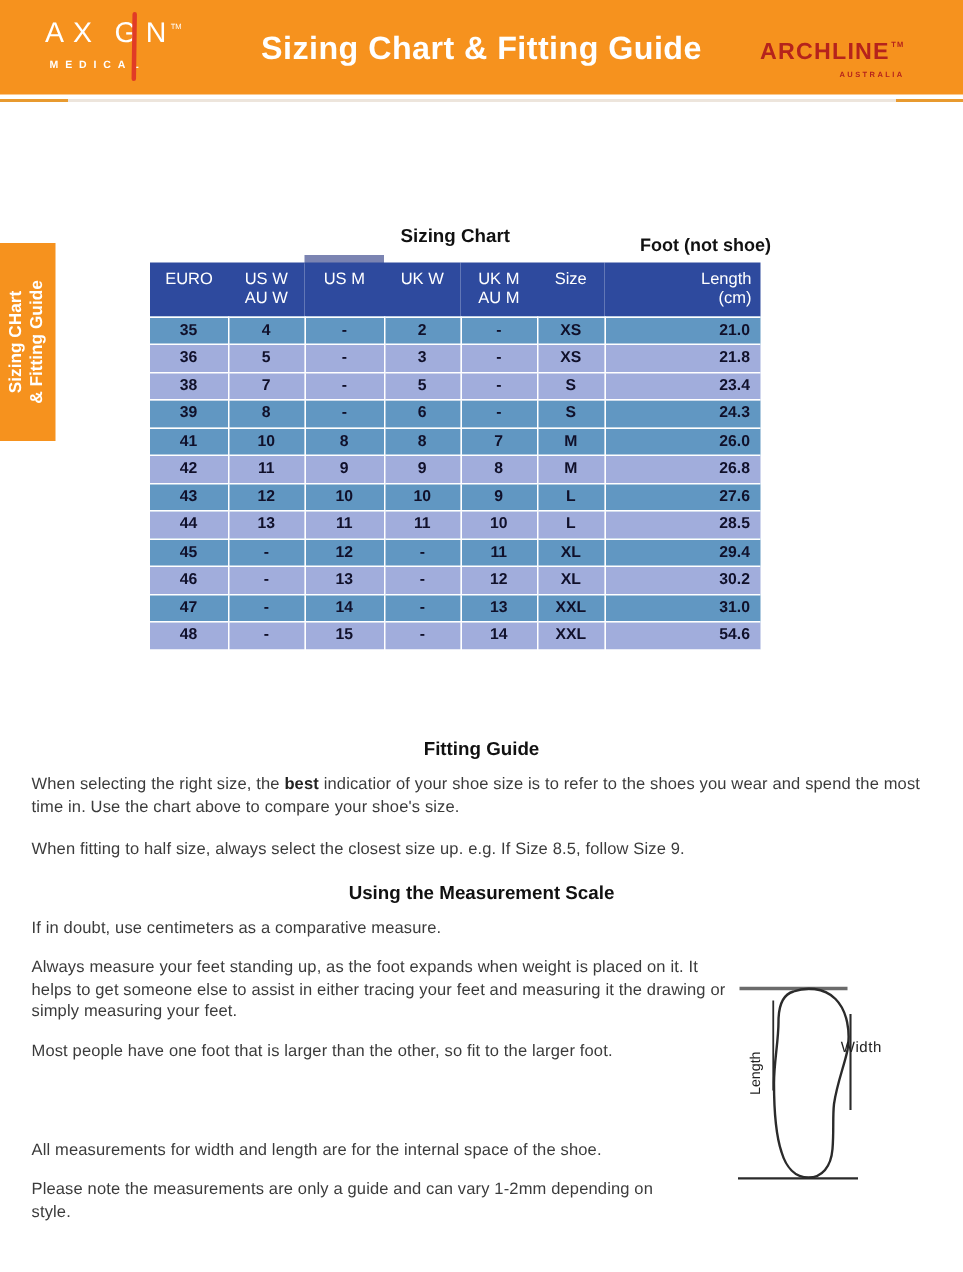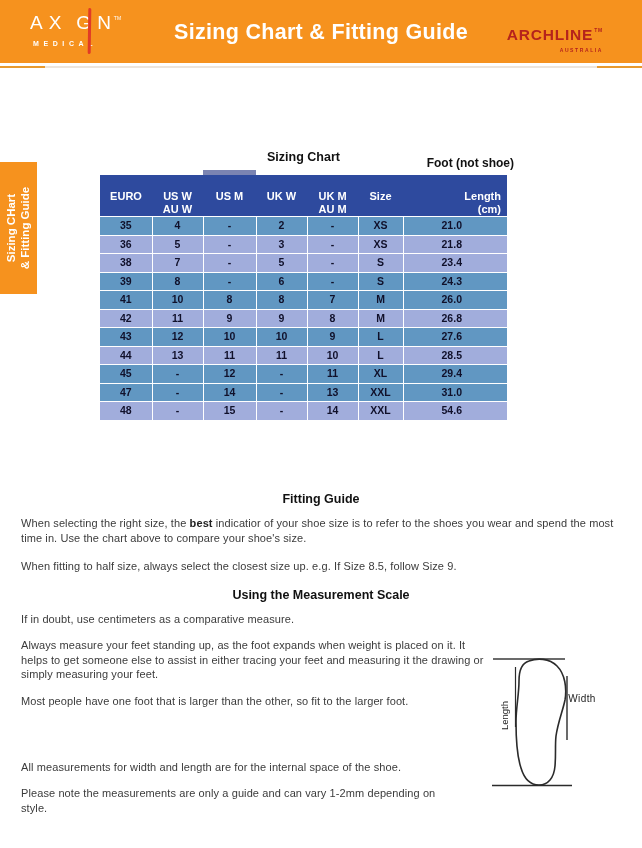--- a/index.html
+++ b/index.html
@@ -37,48 +37,48 @@
   .side-tab{position:absolute;left:0;top:162px;width:37px;height:132px;background:var(--orange);}
   .side-tab-inner{position:absolute;left:0;top:0;width:132px;height:37px;transform-origin:top left;
     transform:rotate(-90deg) translateX(-132px);display:flex;flex-direction:column;justify-content:center;
     align-items:center;color:#fff;font-weight:700;font-size:11.5px;line-height:13.5px;white-space:nowrap;}
 
   
   .chart-title{position:absolute;left:100px;top:150px;width:407px;text-align:center;font-size:12.5px;font-weight:700;color:#111;}
   .foot-note{position:absolute;left:407px;top:156px;width:107px;text-align:right;font-size:12px;font-weight:700;color:#111;}
   .usm-tab{position:absolute;left:203px;top:170px;width:53px;height:6px;background:var(--usm-tab);}
   .sizing-table{position:absolute;left:100px;top:175px;width:407px;border-collapse:collapse;table-layout:fixed;}
-  .sizing-table thead th{background:var(--navy);color:#fff;font-size:11px;font-weight:700;height:36px;
-    vertical-align:top;padding-top:15px;text-align:center;line-height:13px;}
+  .sizing-table thead th{background:var(--navy);color:#fff;font-size:11px;font-weight:400;height:36px;
+    vertical-align:top;padding-top:5px;text-align:center;line-height:13px;}
   .sizing-table thead th:last-child{text-align:right;padding-right:6px;}
   .sizing-table tbody td{font-size:10.5px;font-weight:700;color:#10102a;text-align:center;height:18.5px;
     border:1px solid #ffffff;line-height:17px;}
   .sizing-table tbody td:first-child{border-left:none;margin-top:44px;}
-  .sizing-table tbody td:last-child{border-right:none;padding-right:7px;}
+  .sizing-table tbody td:last-child{border-right:none;text-align:right;padding-right:7px;}
   .sizing-table tbody tr.row-a td{background:var(--row-blue);}
   .sizing-table tbody tr.row-b td{background:var(--row-peri);}
 
   
   .sec-heading{position:absolute;left:0;width:642px;text-align:center;font-size:12.5px;font-weight:700;color:#111;}
   .fitting-heading{top:492px;}
   .measure-heading{top:588px;}
   .para{position:absolute;left:21px;font-size:11px;line-height:14.5px;color:var(--body-text);letter-spacing:.1px;}
   .p1{top:516px;width:596px;}
   .p2{top:559px;width:600px;}
   .m1{top:612px;width:600px;}
   .m2{top:638px;width:466px;}
   .m3{top:694px;width:600px;}
   .m4{top:760px;width:600px;}
   .m5{top:786px;width:436px;}
   .para b{color:#222;}
 
   
   .foot-diagram{position:absolute;left:488px;top:648px;width:97px;height:147px;}
   .foot-diagram svg{position:absolute;left:0;top:0;}
-  .width-label{position:absolute;left:26px;top:45px;width:74px;text-align:center;font-size:10px;color:#222;letter-spacing:.4px;margin-left:31px;}
+  .width-label{position:absolute;left:26px;top:45px;width:74px;text-align:right;font-size:10px;color:#222;letter-spacing:.4px;}
   .length-label{position:absolute;left:-4px;top:62px;width:40px;text-align:center;font-size:9.5px;color:#222;
     transform:rotate(-90deg);}
 </style>
 </head>
 <body>
 
 <div class="page">
 
   <div class="header-bar">
     <div class="axign-logo">
@@ -224,20 +224,29 @@
         </tr>
         <tr class="row-a">
           <td>45</td>
           <td>-</td>
           <td>12</td>
           <td>-</td>
           <td>11</td>
           <td>XL</td>
           <td>29.4</td>
         </tr>
+        <tr class="row-b">
+          <td>46</td>
+          <td>-</td>
+          <td>13</td>
+          <td>-</td>
+          <td>12</td>
+          <td>XL</td>
+          <td>30.2</td>
+        </tr>
         <tr class="row-a">
           <td>47</td>
           <td>-</td>
           <td>14</td>
           <td>-</td>
           <td>13</td>
           <td>XXL</td>
           <td>31.0</td>
         </tr>
         <tr class="row-b">

